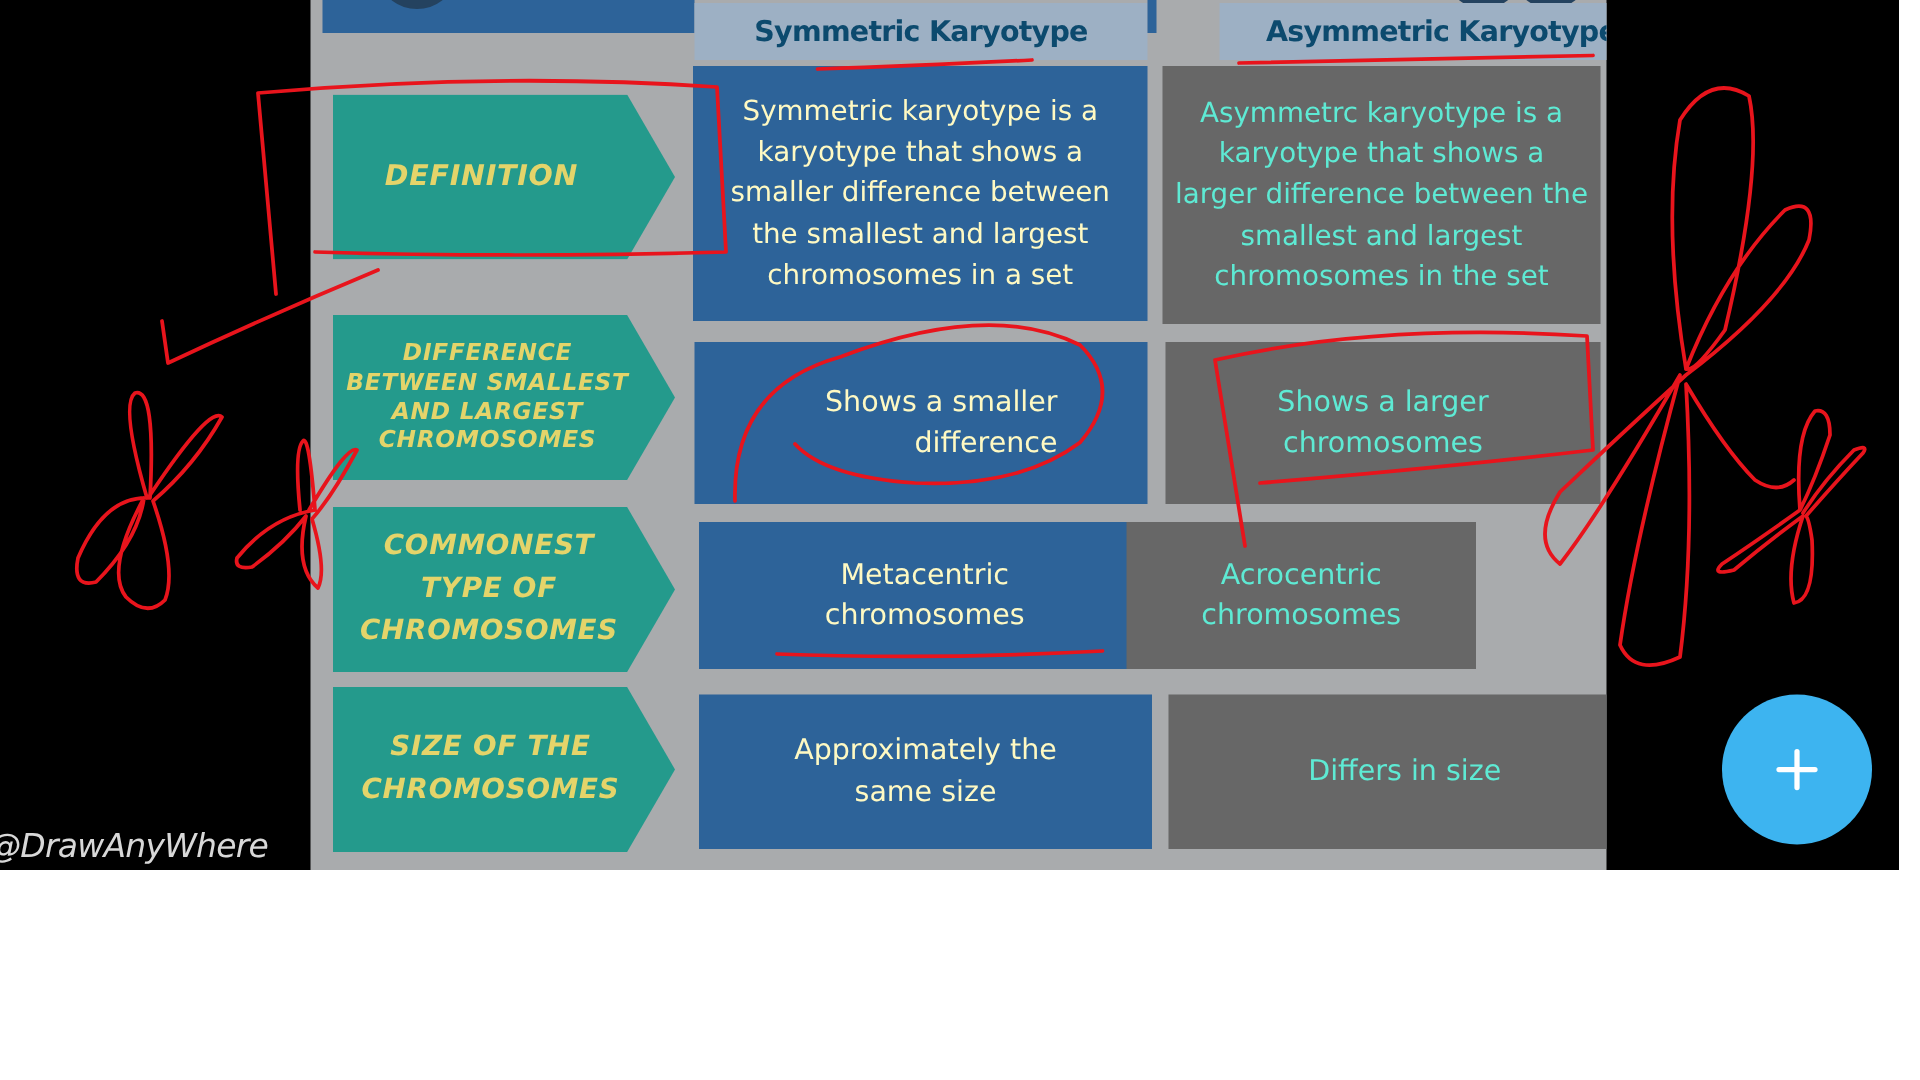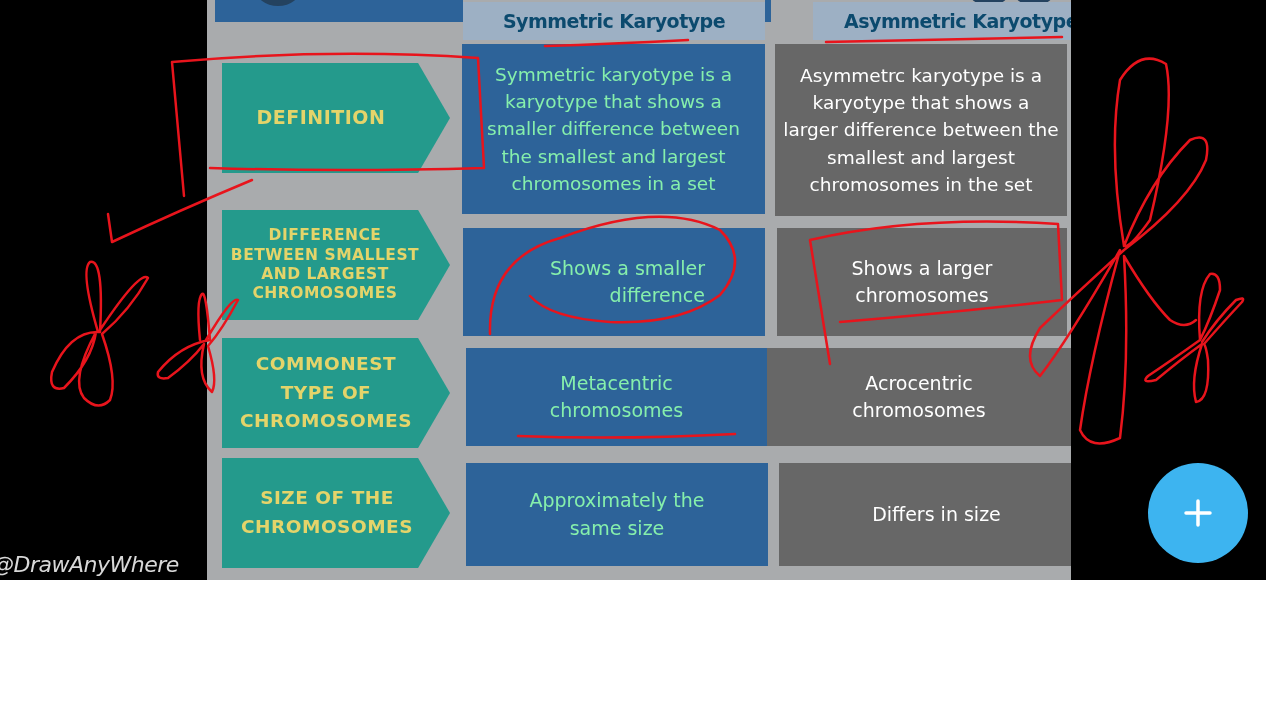--- a/index.html
+++ b/index.html
@@ -4,24 +4,24 @@
 <style>
   html, body { margin:0; padding:0; }
   body { width:1280px; height:720px; background:#ffffff; position:relative; overflow:hidden; font-family:"DejaVu Sans", sans-serif; }
   .canvas { position:absolute; left:0; top:0; width:1266px; height:580px; background:#000; overflow:hidden; }
   .slide { position:absolute; left:207px; top:0; width:864px; height:580px; background:#a9abad; overflow:hidden; }
   .topbar { position:absolute; left:8px; top:0; width:248px; height:22px; background:#2d6399; }
   .topcircle { position:absolute; border-radius:50%; background:#24425f; }
   .colhead { position:absolute; top:2px; height:38px; background:#9db0c4; color:#0c4a6e; font-weight:bold; font-size:19px; display:flex; align-items:center; justify-content:center; font-family:"DejaVu Sans", sans-serif; letter-spacing:-0.5px; }
   .divider { position:absolute; top:0; width:6px; height:22px; background:#2d6399; }
   .label { position:absolute; left:15px; background:#249a8c; color:#e4d46a; font-weight:bold; font-family:"DejaVu Sans", sans-serif; text-align:center; display:flex; align-items:center; justify-content:center; line-height:1.25; clip-path:polygon(0 0, 86% 0, 100% 50%, 86% 100%, 0 100%); }
-  .label span { padding-right:30px; letter-spacing:0.5px; }
-  .cell { position:absolute; display:flex; align-items:center; justify-content:center; text-align:center; color:#86efac; font-family:"DejaVu Sans", sans-serif; font-size:19px; line-height:1.43; }
+  .label span { padding-right:30px; letter-spacing:0.5px;font-style:italic; }
+  .cell { position:absolute; display:flex; align-items:center; justify-content:center; text-align:center; color:#fef9c3; font-family:"DejaVu Sans", sans-serif; font-size:19px; line-height:1.43; }
   .cell.sym { background:#2d6399; }
-  .cell.asym { background:#676767; color:#ffffff; }
+  .cell.asym { background:#676767; color:#5eead4; }
   .watermark { position:absolute; left:-8px; top:552px; font-family:"DejaVu Sans", sans-serif; font-style:italic; color:#d8d8d8; font-size:22px; letter-spacing:-0.5px; }
   .fab { position:absolute; left:1148px; top:463px; width:100px; height:100px; border-radius:50%; background:#3db4f0; display:flex; align-items:center; justify-content:center; cursor:pointer; }
   .ink { position:absolute; left:0; top:0; width:1266px; height:580px; pointer-events:none; }
 </style>
 </head>
 <body>
 
 <div class="canvas">
 
   <div class="slide">
@@ -43,21 +43,21 @@
     <div class="label" style="top:210px; width:228px; height:110px; font-size:15.5px;">
         <span style="display:block; max-width:200px; padding-right:22px;">DIFFERENCE BETWEEN SMALLEST AND LARGEST CHROMOSOMES</span>
       </div>
     <div class="cell sym" style="left:256px; top:228px; width:302px; height:108px; padding:0 60px; box-sizing:border-box;text-align:right;">Shows a smaller difference</div>
     <div class="cell asym" style="left:570px; top:228px; width:290px; height:108px; padding:0 60px; box-sizing:border-box;">Shows a larger chromosomes</div>
 
     <div class="label" style="top:338px; width:228px; height:110px; font-size:18.5px;">
         <span style="display:block; max-width:200px; padding-right:20px; line-height:1.55;">COMMONEST TYPE OF CHROMOSOMES</span>
       </div>
     <div class="cell sym" style="left:259px; top:348px; width:301px; height:98px; padding:0 70px; box-sizing:border-box;">Metacentric chromosomes</div>
-    <div class="cell asym" style="left:560px; top:348px; width:304px; height:98px; padding:0 60px; box-sizing:border-box;">Acrocentric chromosomes</div>
+    <div class="cell asym" style="left:544px; top:348px; width:233px; height:98px; padding:0 60px; box-sizing:border-box;">Acrocentric chromosomes</div>
 
     <div class="label" style="top:458px; width:228px; height:110px; font-size:18.5px;">
         <span style="display:block; max-width:200px; padding-right:18px; line-height:1.55;">SIZE OF THE CHROMOSOMES</span>
       </div>
     <div class="cell sym" style="left:259px; top:463px; width:302px; height:103px; padding:0 60px; box-sizing:border-box;">Approximately the same size</div>
     <div class="cell asym" style="left:572px; top:463px; width:315px; height:103px;">Differs in size</div>
   </div>
 
   <svg class="ink" viewBox="0 0 1266 580">
     <g fill="none" stroke="#e8141c" stroke-width="2.5" stroke-linecap="round" stroke-linejoin="round">

